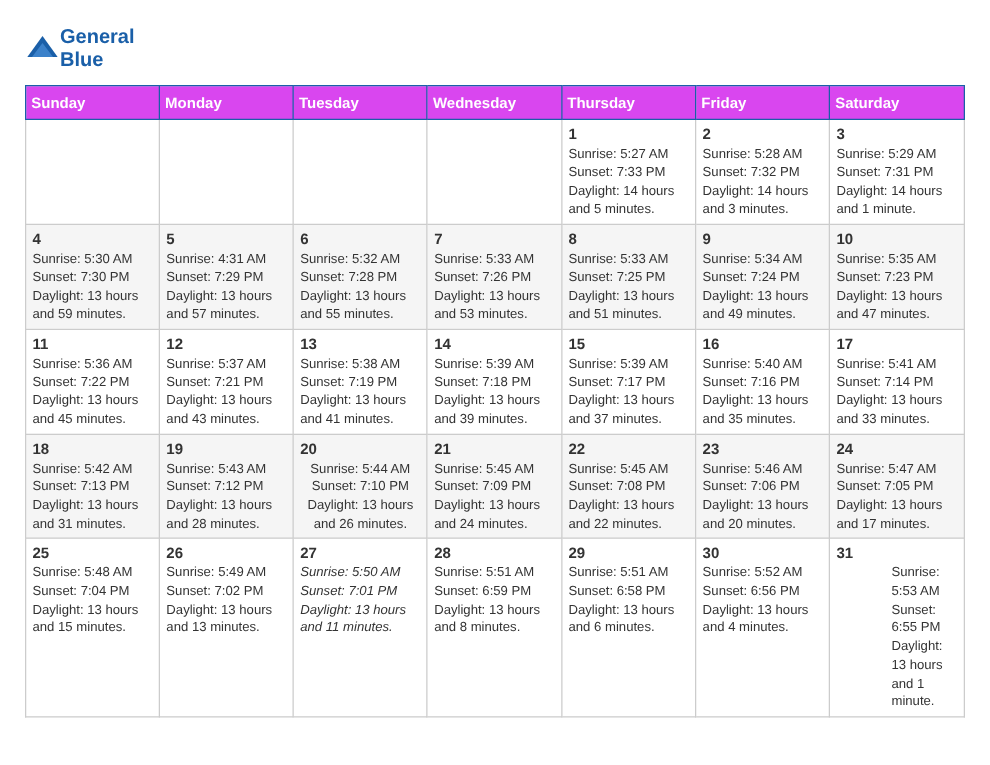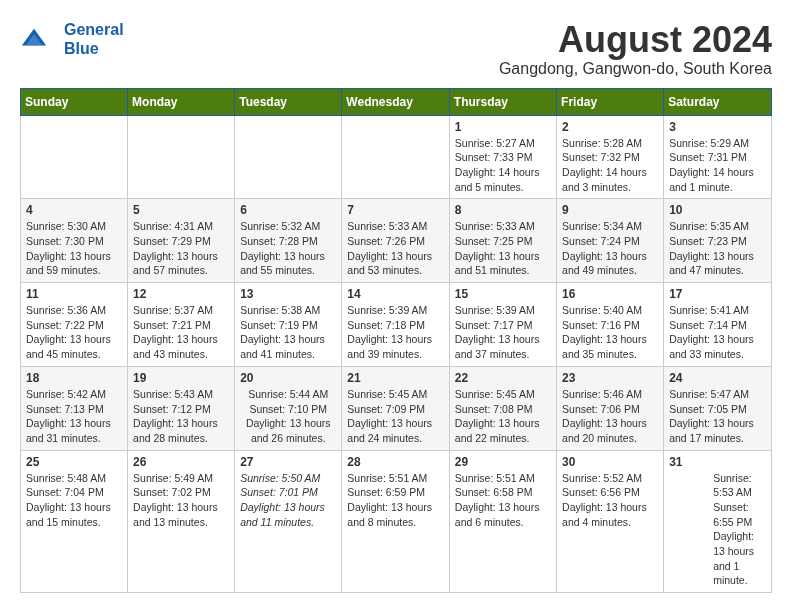--- a/index.html
+++ b/index.html
@@ -12,21 +12,21 @@
     }
     .header {
       display: flex;
       justify-content: space-between;
       align-items: flex-start;
       margin-bottom: 10px;
     }
     .logo {
       display: flex;
       align-items: center;
-      gap: 16px;
+      gap: 0;
     }
     .logo-text {
       font-size: 16px;
       font-weight: bold;
       color: #333;
       line-height: 1.2;
     }
     .logo-text span {
       color: #1a5fa8;
     }
@@ -47,21 +47,21 @@
       font-size: 16px;
       color: #333;
       font-weight: normal;
     }
     .calendar {
       width: 100%;
       border-collapse: collapse;
       font-size: 11px;
     }
     .calendar th {
-      background-color: #4d7c0f;
+      background-color: #d946ef;
       color: #fff;
       padding: 6px 4px;
       text-align: left;
       font-size: 12px;
       font-weight: bold;
       border: 1px solid #1a5fa8;
     }
     .calendar td {
       border: 1px solid #ccc;
       vertical-align: top;
@@ -96,24 +96,20 @@
   <div class="logo">
     <svg class="logo-icon" viewBox="0 0 30 30" xmlns="http://www.w3.org/2000/svg">
       <polygon points="15,4 28,22 2,22" fill="#1a5fa8"></polygon>
       <polygon points="15,10 24,22 6,22" fill="#4a90d9" opacity="0.7"></polygon>
     </svg>
     <div class="logo-text">
       <div><span>General</span></div>
       <div><span style="color:#1a5fa8;">Blue</span></div>
     </div>
   </div>
-  <div class="title-block">
-    <div class="month-year">August 2024</div>
-    <div class="location">Gangdong, Gangwon-do, South Korea</div>
-  </div>
 </div>
 
 <table class="calendar">
   <thead>
     <tr>
     <th>Sunday</th>
         <th>Monday</th>
         <th>Tuesday</th>
         <th>Wednesday</th>
         <th>Thursday</th>

